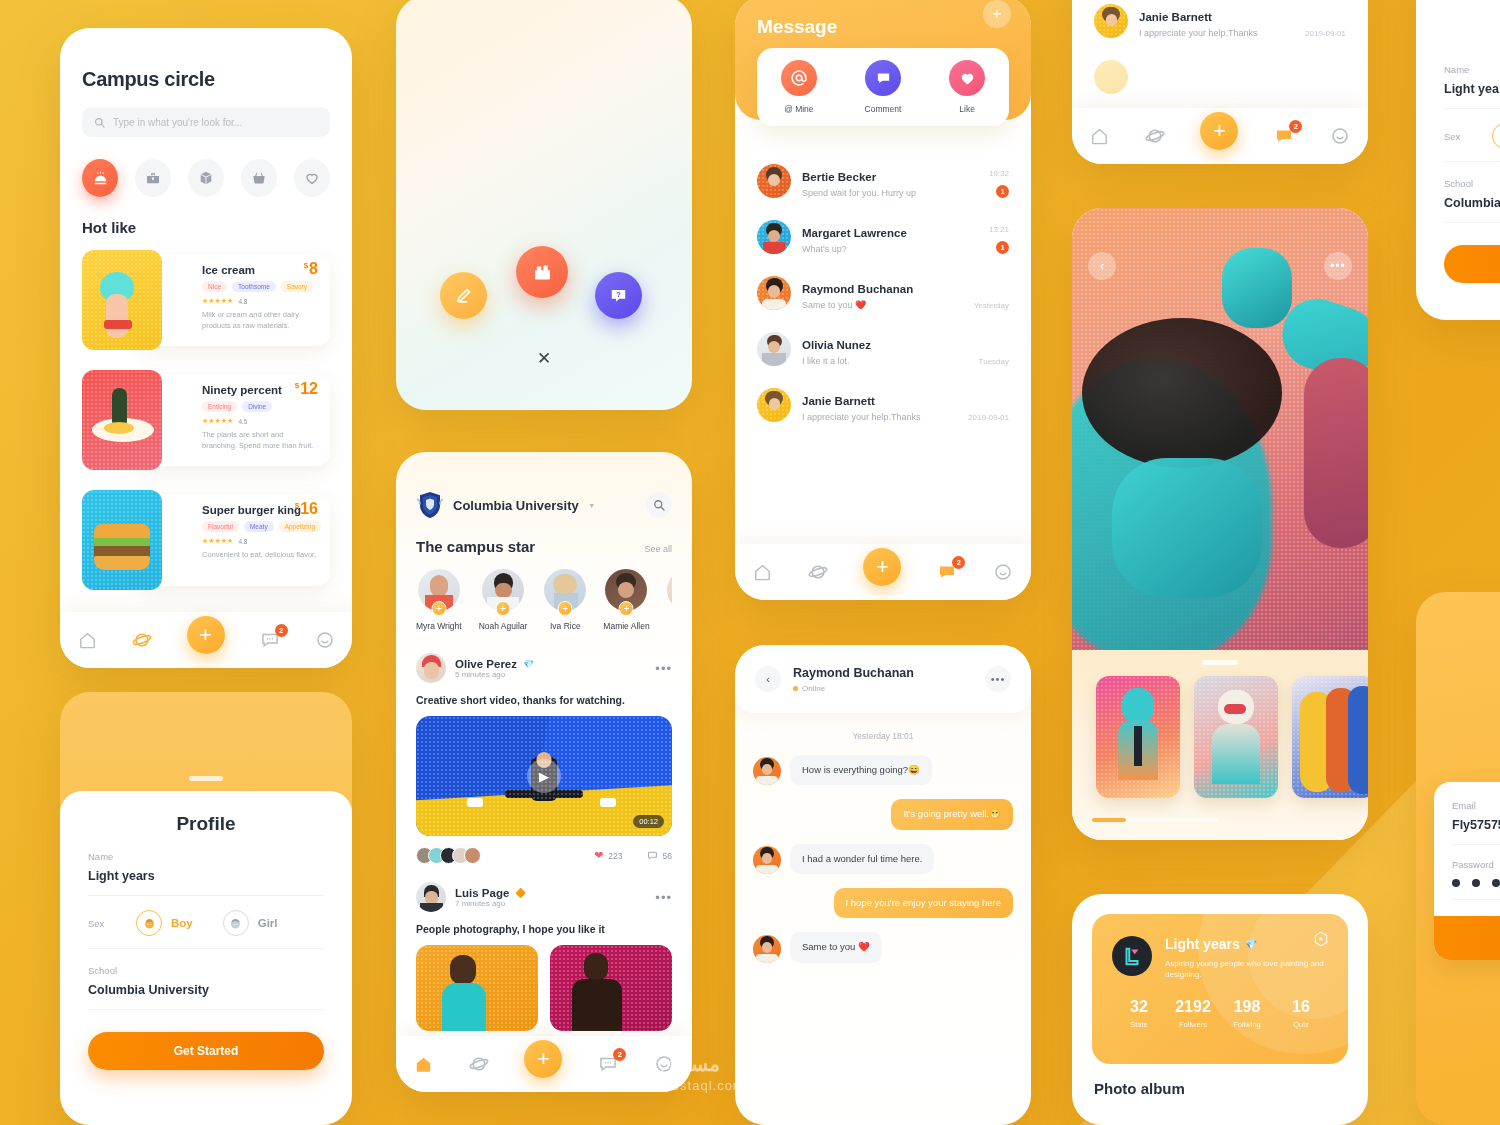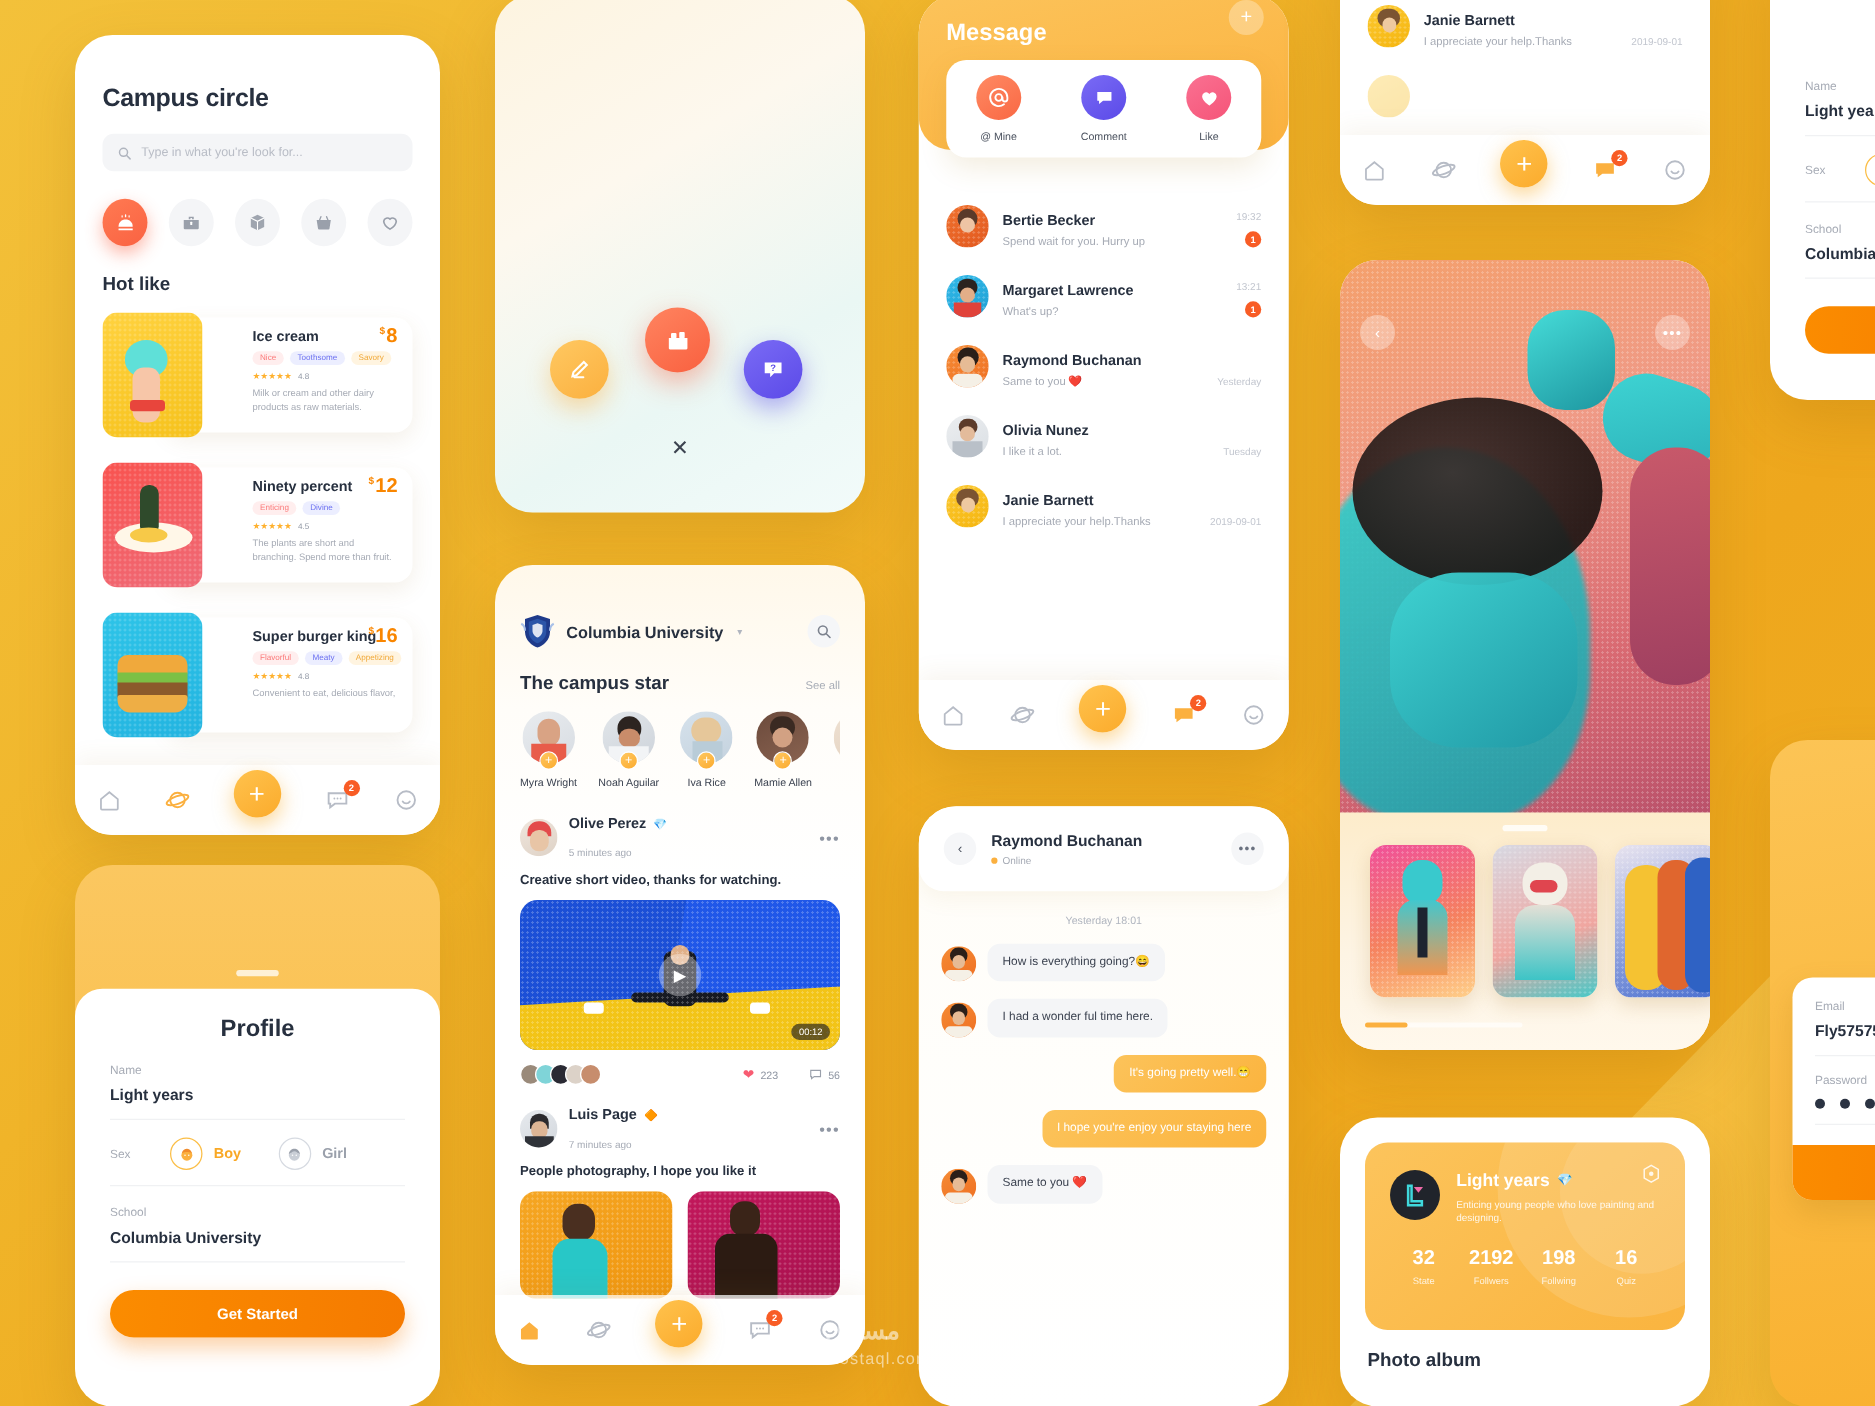--- a/index.html
+++ b/index.html
@@ -124,21 +124,21 @@
   .star-av{ width:42px;height:42px;border-radius:50%;margin:0 auto;position:relative;overflow:visible;}
   .star-av .pic{ width:42px;height:42px;border-radius:50%;overflow:hidden;}
   .plusdot{ position:absolute; left:50%; transform:translateX(-50%); bottom:-5px;
             width:15px;height:15px;border-radius:50%;
             background:linear-gradient(145deg,#ffc861,#fbab2f); color:#fff;font-size:10px;
             display:flex;align-items:center;justify-content:center;border:1.5px solid #fff;}
   .star-n{ font-size:8.5px;color:#3b4250;margin-top:10px; white-space:nowrap;}
   .post-head{ display:flex; align-items:center; gap:9px; margin-top:22px;}
   .post-av{ width:30px;height:30px;border-radius:50%;overflow:hidden;}
   .post-name{ font-size:11.5px; font-weight:bold; color:#27303f;}
-  .post-time{ font-size:8px;color:#a6abb5;margin-top:13px;}
+  .post-time{ font-size:8px;color:#a6abb5;margin-top:0;}
   .gem{ font-size:9px; }
   .dots{ margin-left:auto; color:#8f96a3; letter-spacing:1px; font-size:13px;}
   .post-text{ font-size:10.5px; font-weight:bold; color:#27303f; margin-top:11px;}
   .video{ position:relative; margin-top:10px; height:120px; border-radius:14px; overflow:hidden;}
   .play{ position:absolute;left:50%;top:50%;transform:translate(-50%,-50%);
          width:34px;height:34px;border-radius:50%;background:rgba(255,255,255,.35);
          display:flex;align-items:center;justify-content:center;color:#fff;font-size:13px;}
   .dur{ position:absolute; right:8px; bottom:8px; background:rgba(30,30,30,.65); color:#fff;
         font-size:7.5px; padding:2px 6px; border-radius:8px;}
   .post-foot{ display:flex; align-items:center; margin-top:11px;}
@@ -858,32 +858,32 @@
     <div class="bub-row">
       <div class="bub-av">
           <div class="art" style="background:linear-gradient(150deg,#f58c36,#ef6f22)">
             <div style="position:absolute;left:7px;top:1px;width:14px;height:13px;border-radius:7px;background:#2a1f19"></div>
             <div style="position:absolute;left:9px;top:7px;width:10px;height:11px;border-radius:5px;background:#e6bb95"></div>
             <div style="position:absolute;left:3px;top:19px;width:22px;height:10px;background:#f5f0e6;border-radius:4px"></div>
           </div>
         </div>
       <div class="bub">How is everything going?😄</div>
     </div>
+    <div class="bub-row me">
+      <div class="bub mine">It's going pretty well.😁</div>
+    </div>
     <div class="bub-row">
       <div class="bub-av">
           <div class="art" style="background:linear-gradient(150deg,#f58c36,#ef6f22)">
             <div style="position:absolute;left:7px;top:1px;width:14px;height:13px;border-radius:7px;background:#2a1f19"></div>
             <div style="position:absolute;left:9px;top:7px;width:10px;height:11px;border-radius:5px;background:#e6bb95"></div>
             <div style="position:absolute;left:3px;top:19px;width:22px;height:10px;background:#f5f0e6;border-radius:4px"></div>
           </div>
         </div>
       <div class="bub">I had a wonder ful time here.</div>
-    </div>
-    <div class="bub-row me">
-      <div class="bub mine">It's going pretty well.😁</div>
     </div>
     <div class="bub-row me">
       <div class="bub mine">I hope you're enjoy your staying here</div>
     </div>
     <div class="bub-row">
       <div class="bub-av">
           <div class="art" style="background:linear-gradient(150deg,#f58c36,#ef6f22)">
             <div style="position:absolute;left:7px;top:1px;width:14px;height:13px;border-radius:7px;background:#2a1f19"></div>
             <div style="position:absolute;left:9px;top:7px;width:10px;height:11px;border-radius:5px;background:#e6bb95"></div>
             <div style="position:absolute;left:3px;top:19px;width:22px;height:10px;background:#f5f0e6;border-radius:4px"></div>
@@ -1009,21 +1009,21 @@
         <svg width="22" height="22" viewBox="0 0 24 24">
           <path d="M6 4h3v13.5h9V21H6V4z" fill="none" stroke="#3fd8dc" stroke-width="2.2"></path>
           <path d="M11 5h8l-4 5-4-5z" fill="#f06aa8"></path>
         </svg>
       </div>
       <div>
         <div class="bio-name">
           <span>Light years</span>
           <span style="font-size:10px">💎</span>
         </div>
-        <div class="bio-desc">Enticing young people who love painting and designing.</div>
+        <div class="bio-desc">Aspiring young people who love painting and designing.</div>
       </div>
     </div>
     <div class="bio-stats">
       <div class="bs">
         <div class="n">32</div>
         <div class="t">State</div>
       </div>
       <div class="bs">
         <div class="n">2192</div>
         <div class="t">Follwers</div>

